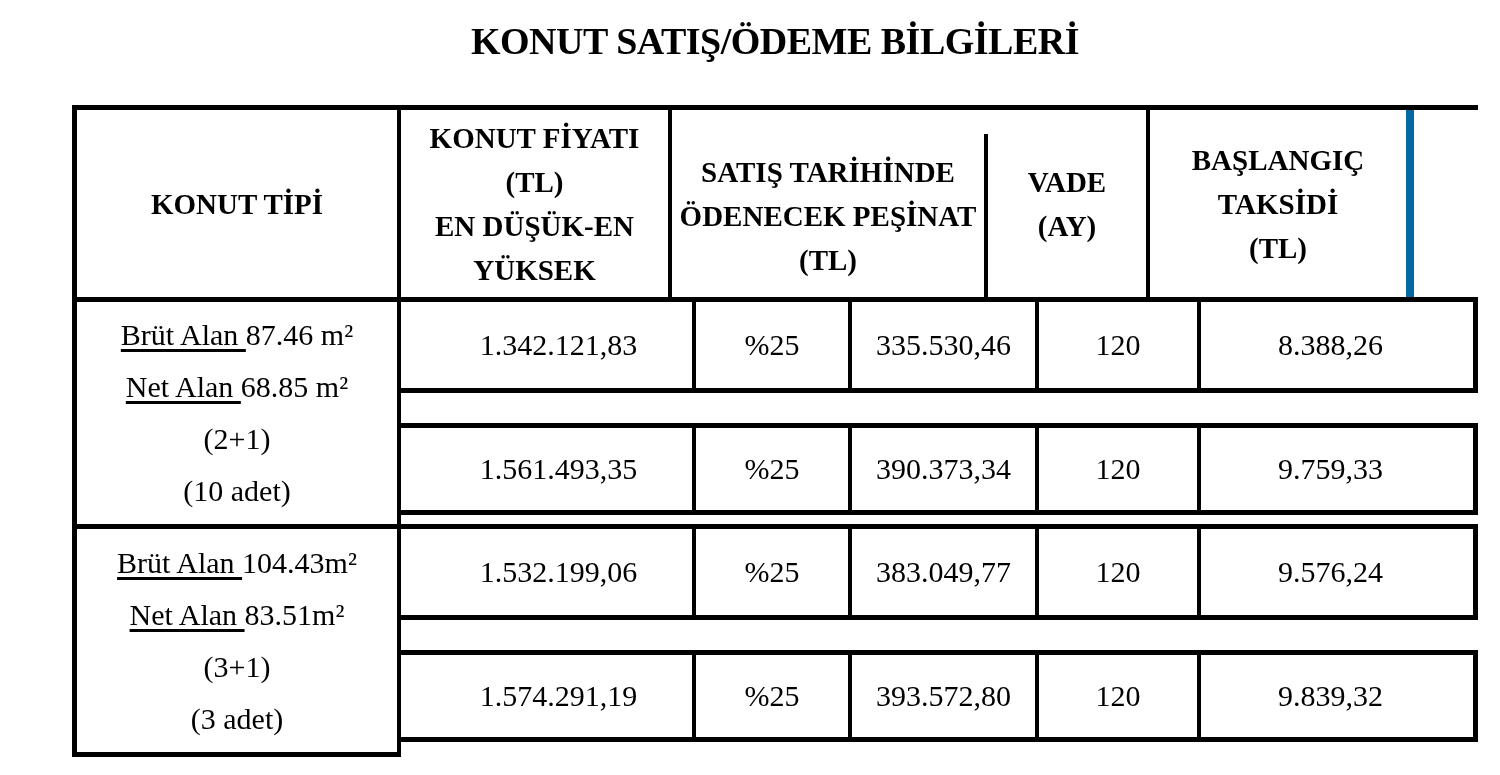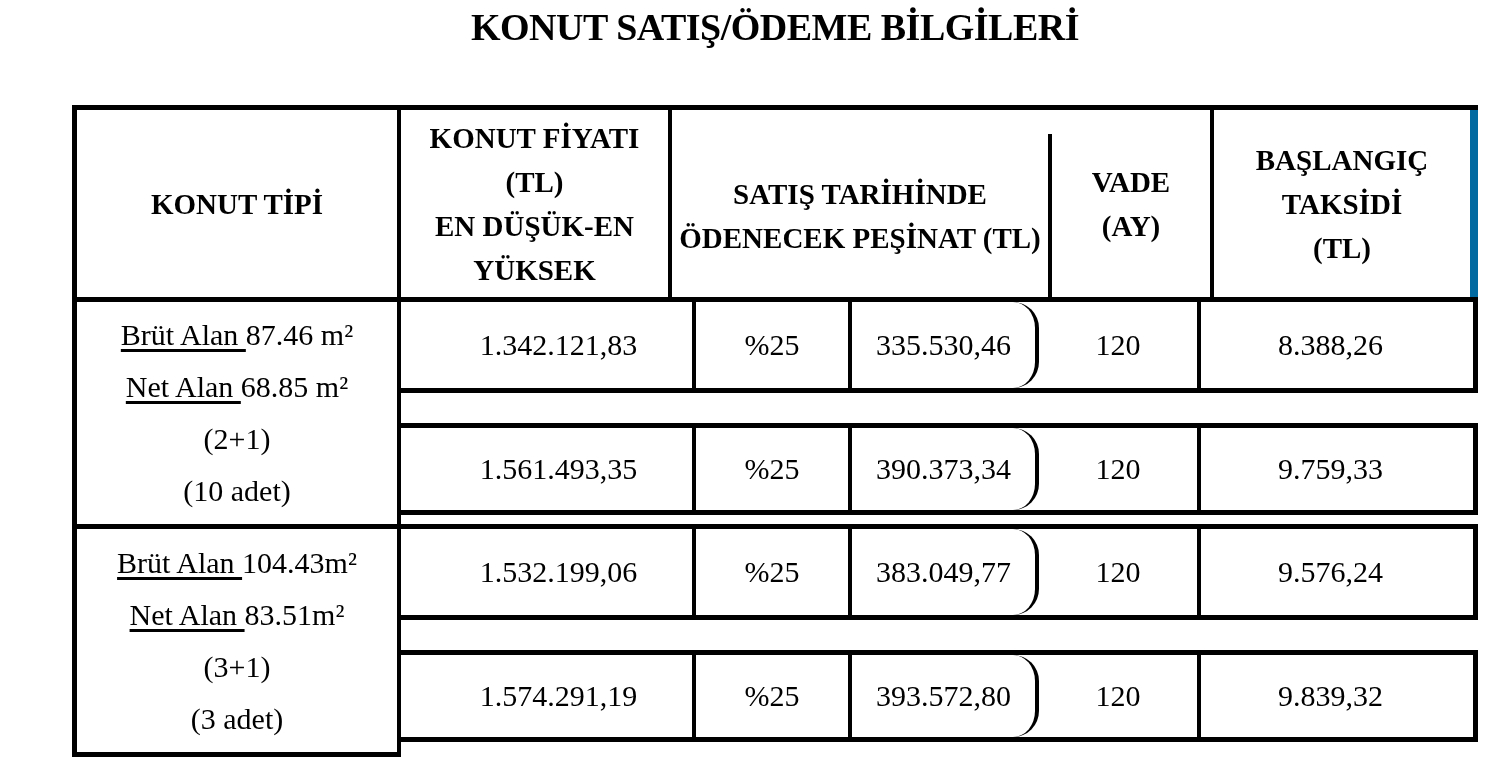--- a/index.html
+++ b/index.html
@@ -6,42 +6,42 @@
   html, body { background: #ffffff; }
   body {
     width: 1500px; height: 775px;
     font-family: "Liberation Serif", "DejaVu Serif", serif;
     color: #000;
     overflow: hidden;
   }
   .page { position: relative; width: 1500px; height: 775px; background: #fff; }
 
   .title {
-    position: absolute; left: 72px; top: 8px; width: 1406px;
+    position: absolute; left: 72px; top: 22px; width: 1406px;
     text-align: center; font-weight: bold; font-size: 38px; line-height: 1;
     letter-spacing: -0.5px;
   }
 
   .tbl { position: absolute; left: 72px; top: 105px; width: 1406px; }
 
   
   .hrow {
     display: flex; align-items: stretch;
     height: 197px;
     border-top: 5px solid #000; border-bottom: 5px solid #000;
   }
   .hcell {
     display: flex; align-items: center; justify-content: center;
     text-align: center; font-weight: bold; font-size: 29px; line-height: 44px;
     white-space: pre-line;
     border-right: 4px solid #000;
   }
   .hc1 { width: 329px; border-left: 5px solid #000; }
   .hc2 { width: 271px; }
-  .hc34 { width: 380px; margin-top: 24px; }
+  .hc34 { width: 316px; margin-top: 24px; }
   .hc5 { width: 162px; }
   .hc6 { width: 264px; border-right: 8px solid #0369a1; }
 
   
   .group { display: flex; align-items: flex-start; }
   .g1 { border-bottom: 5px solid #000; }
 
   .tipi {
     width: 329px;
     border-left: 5px solid #000; border-right: 4px solid #000;
@@ -62,21 +62,21 @@
   }
   .subrow.second { border-top: 5px solid #000; height: 92px; }
   .gapband { height: 30px; background: #fff; }
 
   .cell {
     display: flex; align-items: center; justify-content: center;
     font-size: 30px; border-right: 4px solid #000; white-space: nowrap;
   }
   .v2 { width: 271px; }
   .v3 { width: 156px; }
-  .v4 { width: 187px; border-radius: 26px; }
+  .v4 { width: 187px; }
   .v5 { width: 162px; }
   .v6 { width: 259px; border-right: none; }
 </style>
 </head>
 <body>
 
 <div class="page">
 
   <div class="title">KONUT SATIŞ/ÖDEME BİLGİLERİ</div>
 

